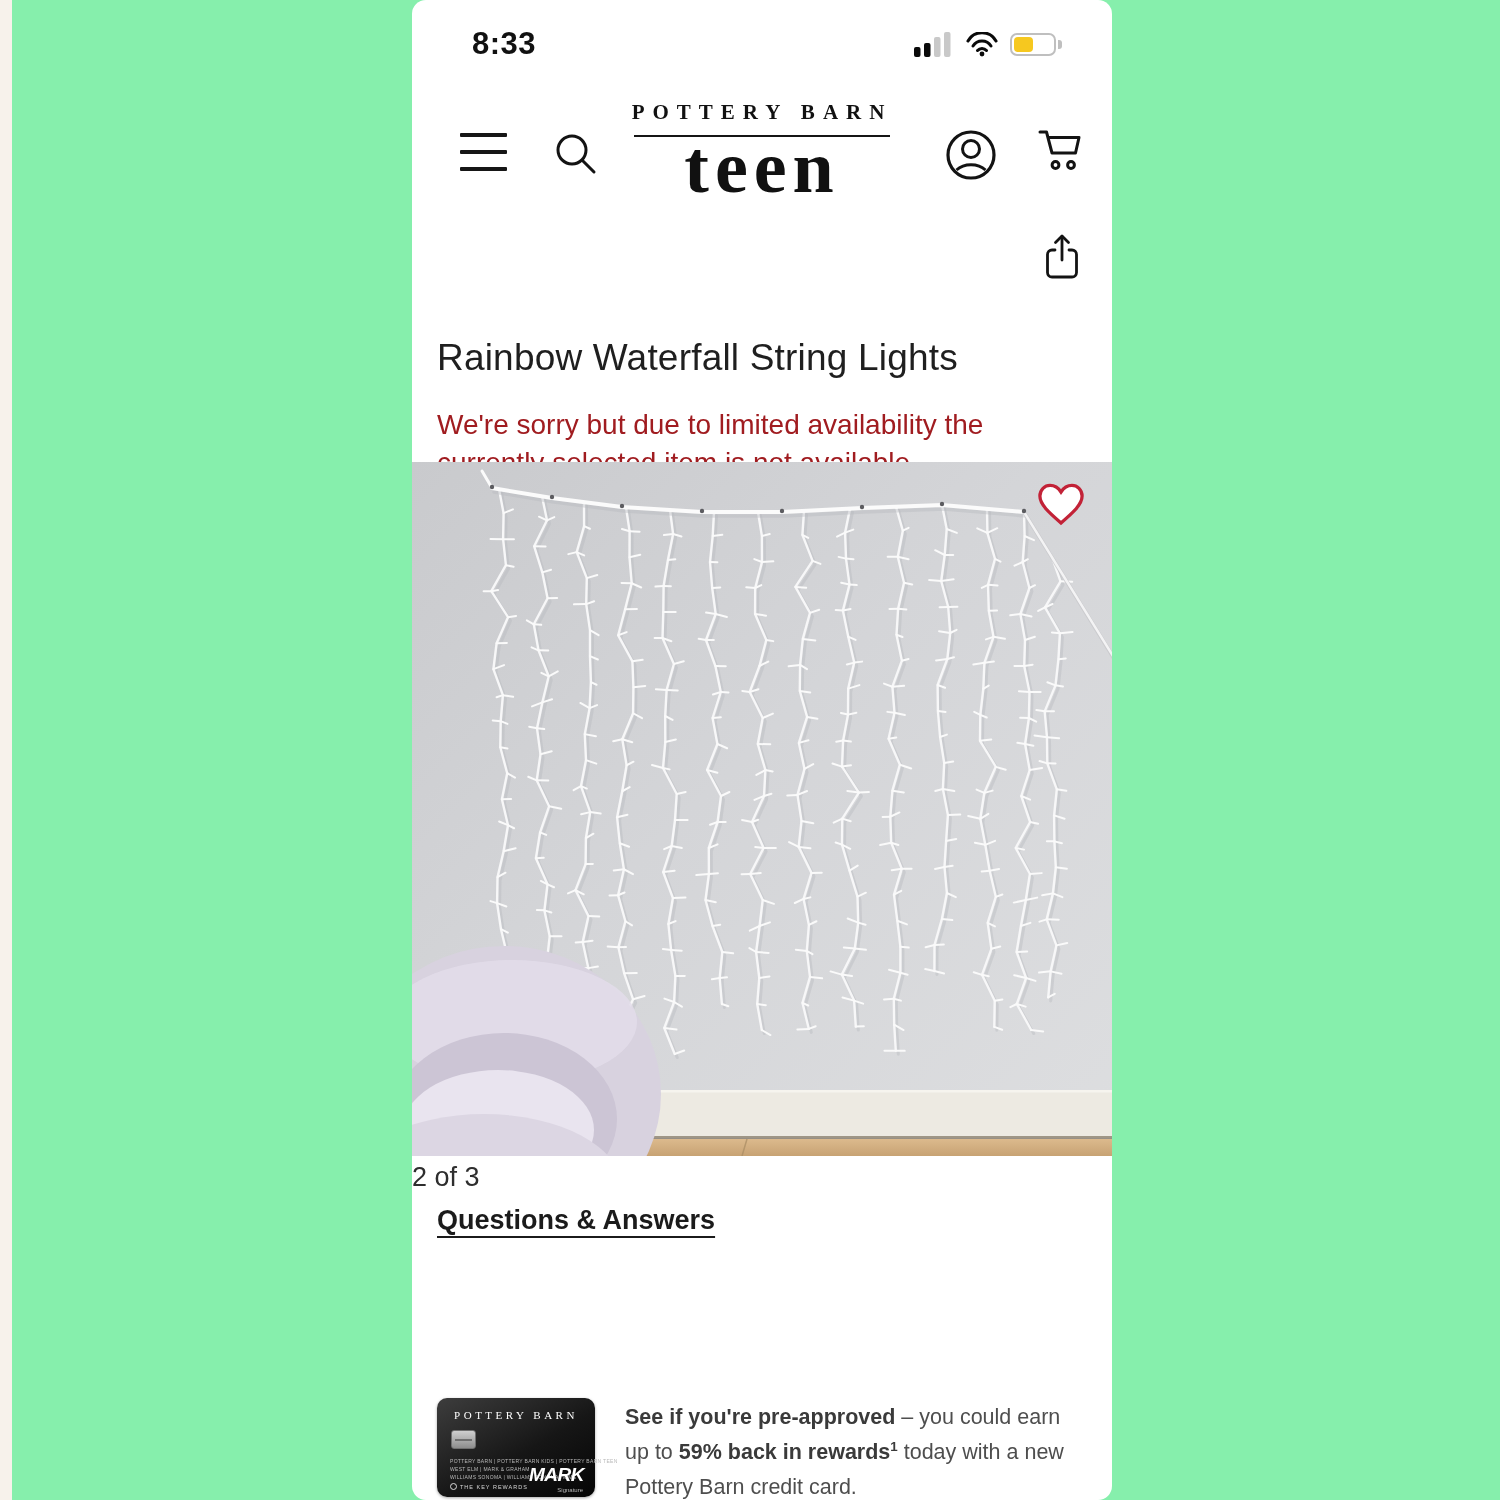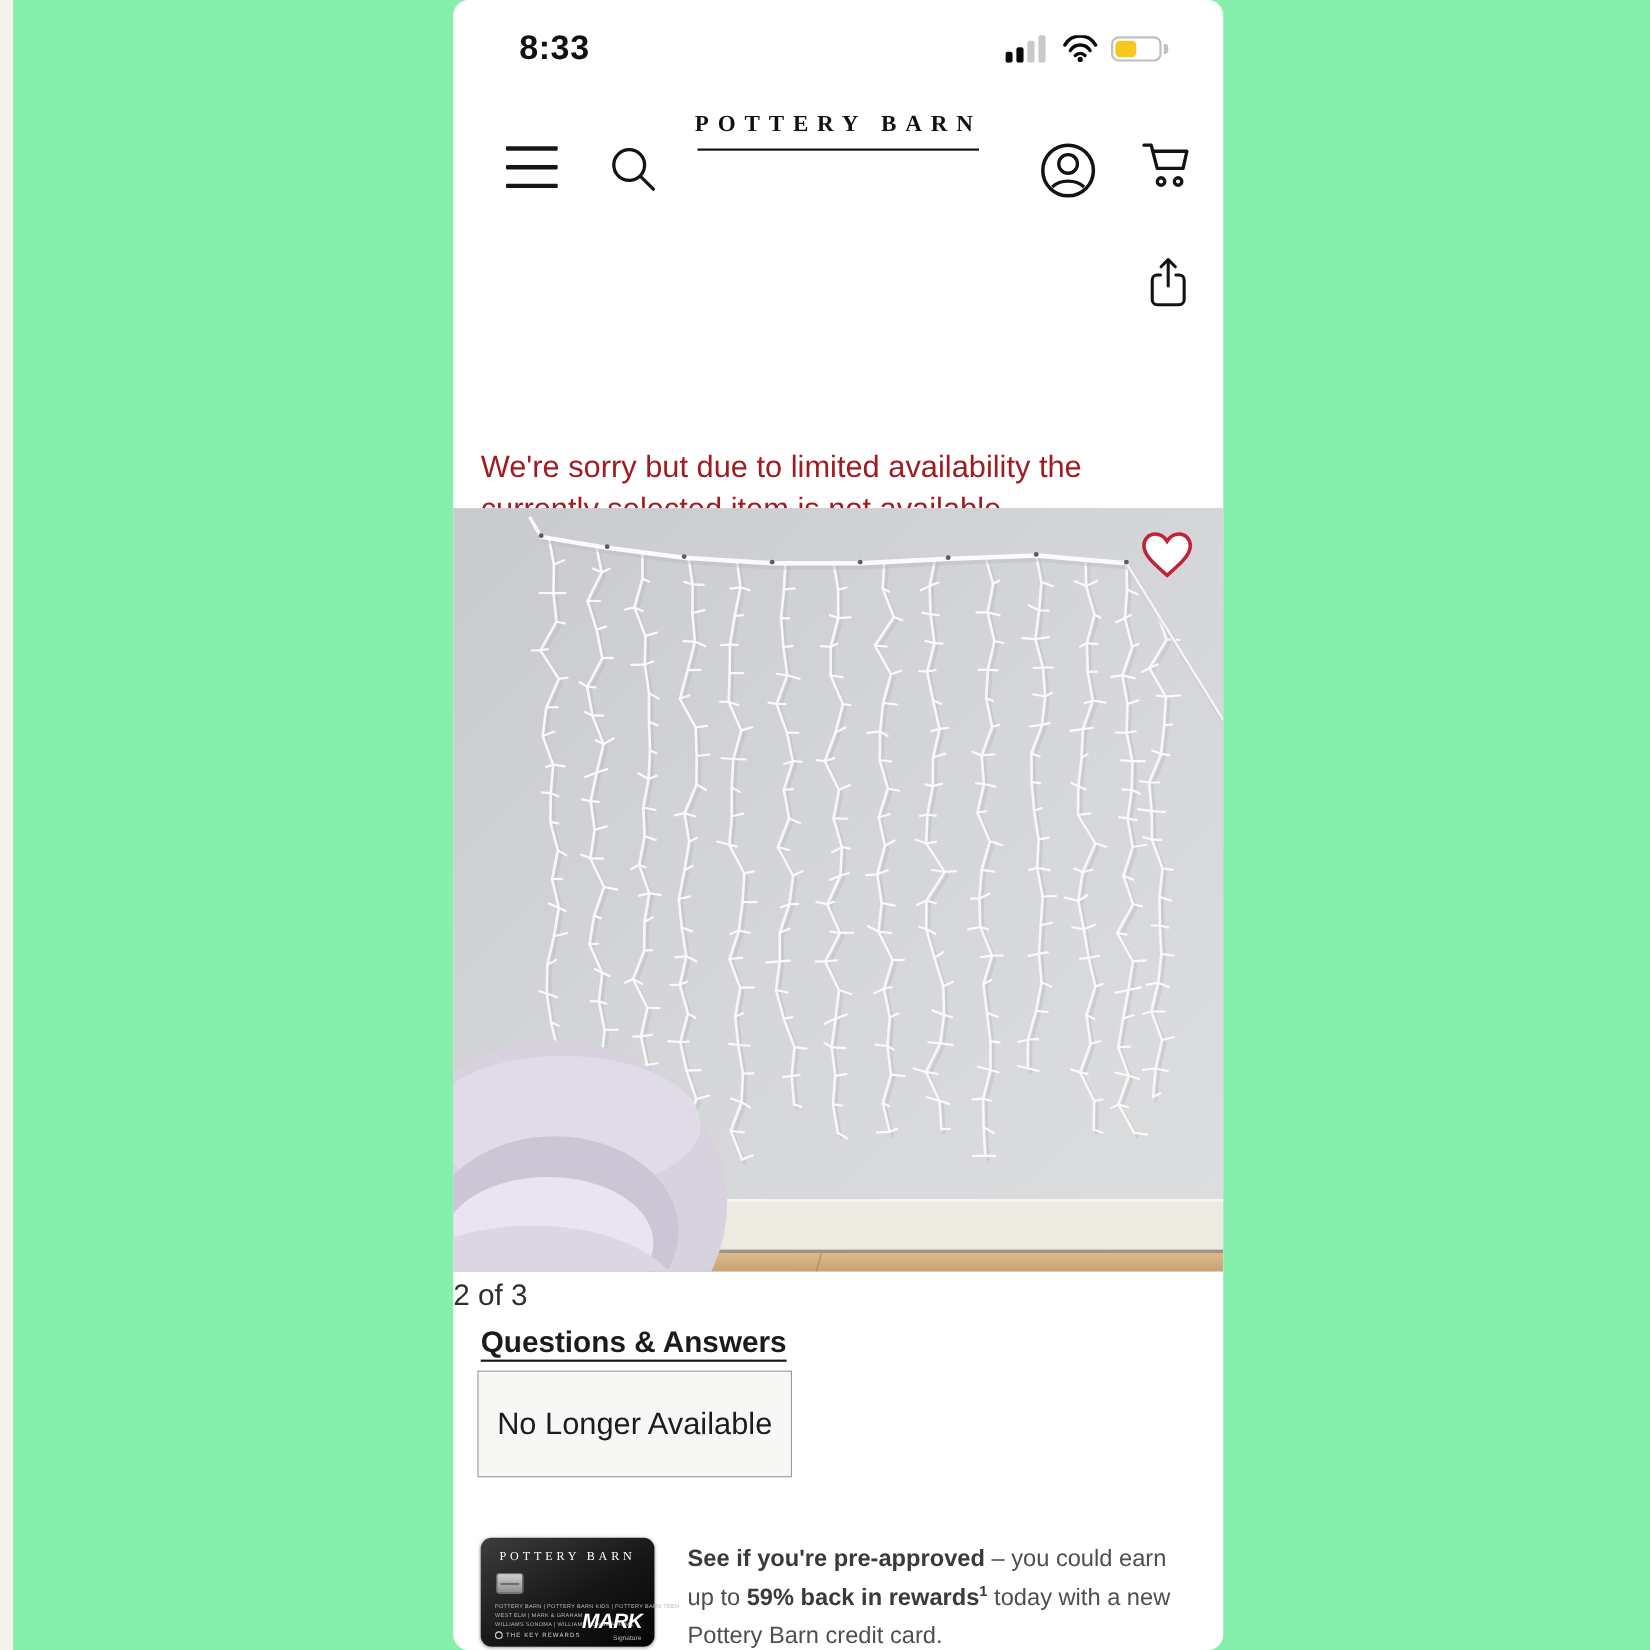--- a/index.html
+++ b/index.html
@@ -103,20 +103,21 @@
       </button>
       <button class="icon-btn search-btn">
         <svg width="54" height="54" viewBox="0 0 54 54">
           <circle cx="22" cy="22" r="14" fill="none" stroke="#131313" stroke-width="3"></circle>
           <line x1="32.5" y1="32.5" x2="44" y2="44" stroke="#131313" stroke-width="3" stroke-linecap="round"></line>
         </svg>
       </button>
       <div class="logo">
         <div class="logo-top">POTTERY BARN</div>
         <div class="logo-rule"></div>
+        <div class="logo-teen">teen</div>
       </div>
       <button class="icon-btn account-btn">
         <svg width="66" height="66" viewBox="0 0 66 66">
           <circle cx="33" cy="33" r="23" fill="none" stroke="#131313" stroke-width="3.2"></circle>
           <circle cx="33" cy="27" r="8.5" fill="none" stroke="#131313" stroke-width="3"></circle>
           <path d="M18.5 48 A 19 15 0 0 1 47.5 48" fill="none" stroke="#131313" stroke-width="3"></path>
         </svg>
       </button>
       <button class="icon-btn cart-btn">
         <svg width="50" height="46" viewBox="0 0 50 46">
@@ -128,20 +129,21 @@
     </div>
 
     <button class="icon-btn share-btn">
       <svg width="40" height="50" viewBox="0 0 40 50">
         <path d="M13 18 H10 a4.5 4.5 0 0 0 -4.5 4.5 v18 a4.5 4.5 0 0 0 4.5 4.5 h20 a4.5 4.5 0 0 0 4.5 -4.5 v-18 a4.5 4.5 0 0 0 -4.5 -4.5 h-3" fill="none" stroke="#131313" stroke-width="2.8" stroke-linecap="round"></path>
         <line x1="20" y1="28" x2="20" y2="4.5" stroke="#131313" stroke-width="2.8" stroke-linecap="round"></line>
         <path d="M13.5 10.5 L20 4 L26.5 10.5" fill="none" stroke="#131313" stroke-width="2.8" stroke-linecap="round" stroke-linejoin="round"></path>
       </svg>
     </button>
 
+    <h1 class="title">Rainbow Waterfall String Lights</h1>
     <p class="error-msg">We're sorry but due to limited availability the currently selected item is not available.</p>
 
     <div class="image-wrap">
       <svg id="lights-svg" width="700" height="694" viewBox="0 0 700 694">
         <defs>
           <linearGradient id="wallGrad" x1="0" y1="0" x2="1" y2="1">
             <stop offset="0" stop-color="#c9cacd"></stop>
             <stop offset="0.45" stop-color="#d4d5d8"></stop>
             <stop offset="1" stop-color="#dddee0"></stop>
           </linearGradient>
@@ -614,21 +616,20 @@
         <svg width="50" height="46" viewBox="0 0 32 29">
           <path d="M16 26 C8.2 19.3 2.5 14.2 2.5 8.8 C2.5 4.7 5.6 2 9 2 C11.8 2 14.4 3.7 16 6.2 C17.6 3.7 20.2 2 23 2 C26.4 2 29.5 4.7 29.5 8.8 C29.5 14.2 23.8 19.3 16 26 Z" fill="#ffffff" stroke="#C22237" stroke-width="2.1"></path>
         </svg>
       </button>
     </div>
 
     <div class="pagination">2 of 3</div>
 
     <a class="qa-link">Questions &amp; Answers</a>
 
-    <button class="cta">No Longer Available</button>
 
     <div class="promo">
       <div class="card">
         <div class="card-brand">POTTERY BARN</div>
         <div class="chip"></div>
         <div class="card-lines">
           <div class="card-line">POTTERY BARN | POTTERY BARN KIDS | POTTERY BARN TEEN</div>
           <div class="card-line">WEST ELM | MARK &amp; GRAHAM</div>
           <div class="card-line">WILLIAMS SONOMA | WILLIAMS SONOMA HOME</div>
         </div>

